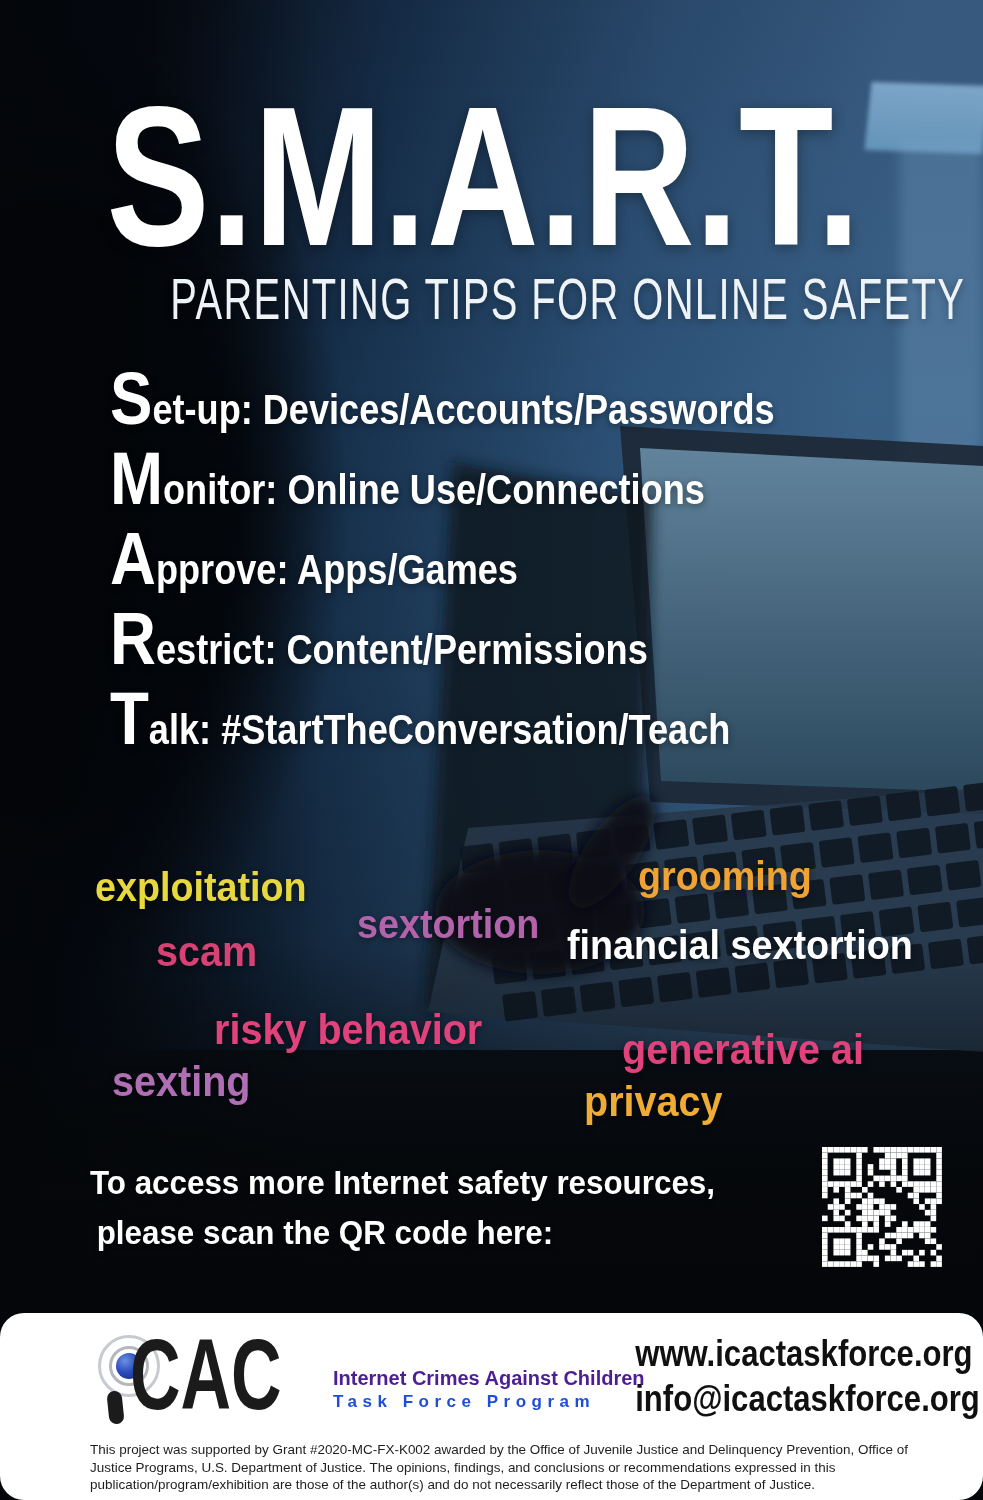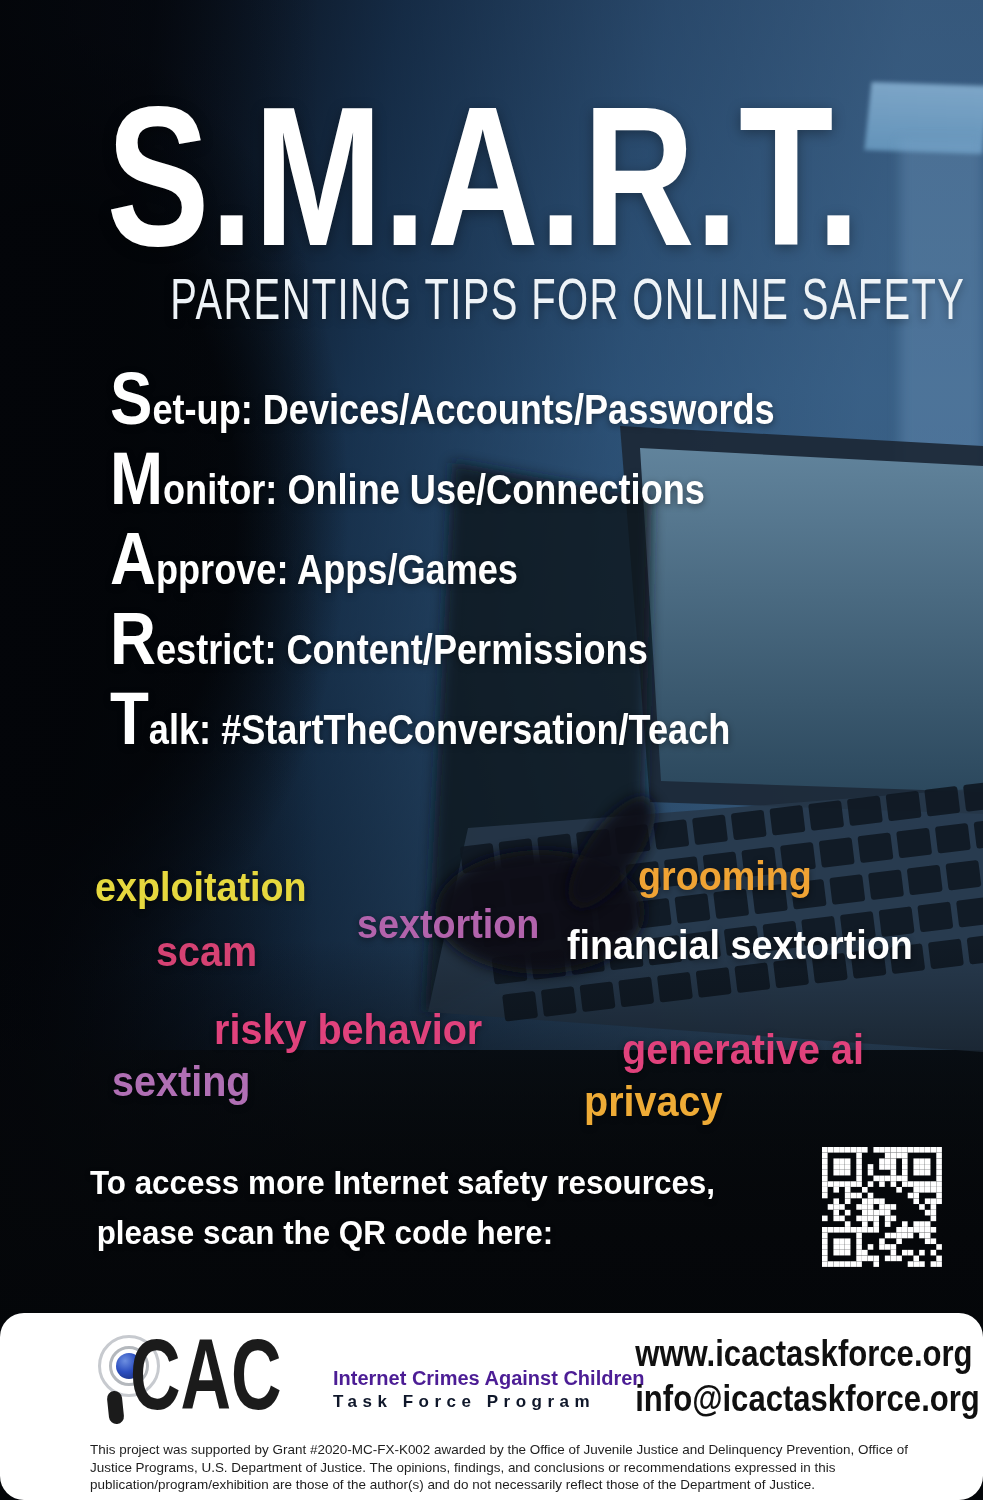--- a/index.html
+++ b/index.html
@@ -464,21 +464,21 @@
     <div id="icac-logo">
       <div id="icac-target">
         <div class="mid">
           <div class="dot"></div>
         </div>
       </div>
       <div id="icac-stem"></div>
       <div id="icac-letters">CAC</div>
     </div>
     <div id="icac-tagline-1" style="color: #4c1d95; text-align: center;">Internet Crimes Against Children</div>
-    <div id="icac-tagline-2" style="color: #0f172a; text-align: right;">Task Force Program</div>
+    <div id="icac-tagline-2" style="color: #1d4ed8; text-align: right;">Task Force Program</div>
     <div id="contact">
       <div class="cline">www.icactaskforce.org</div>
       <div class="cline">info@icactaskforce.org</div>
     </div>
     <div id="disclaimer">This project was supported by Grant #2020-MC-FX-K002 awarded by the Office of Juvenile Justice and Delinquency Prevention, Office of Justice Programs, U.S. Department of Justice. The opinions, findings, and conclusions or recommendations expressed in this publication/program/exhibition are those of the author(s) and do not necessarily reflect those of the Department of Justice.</div>
   </div>
 
 </div>
 
 </body></html>

